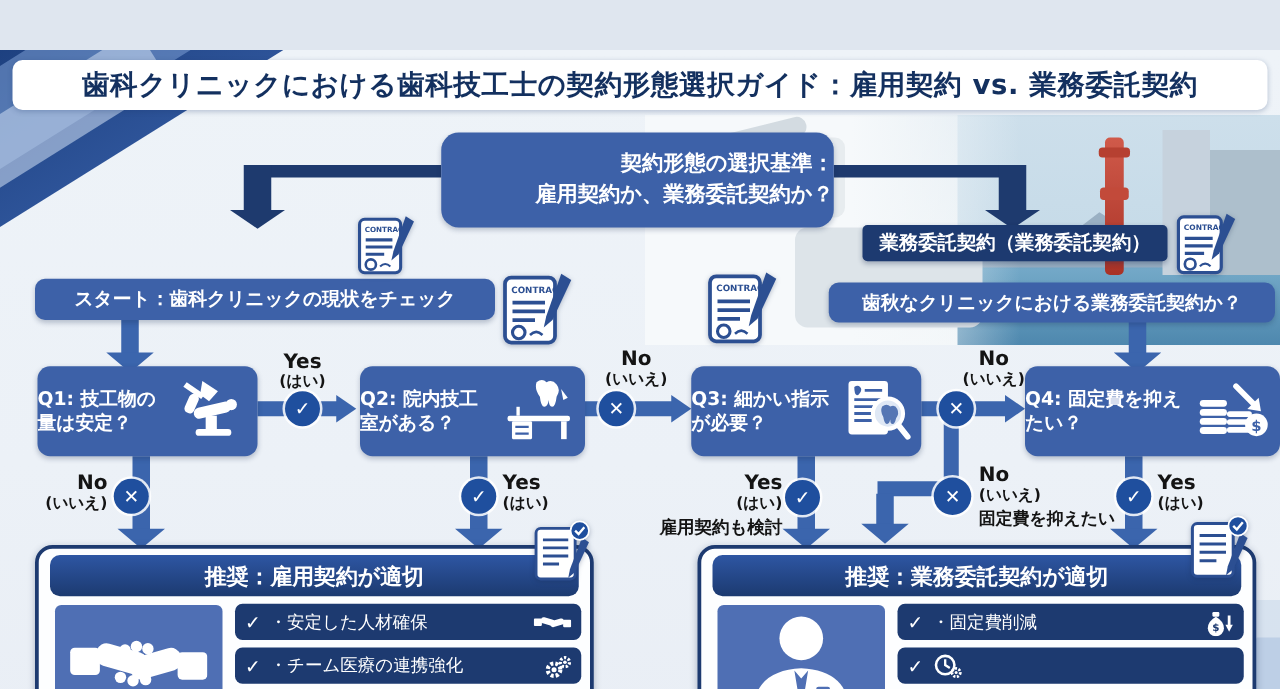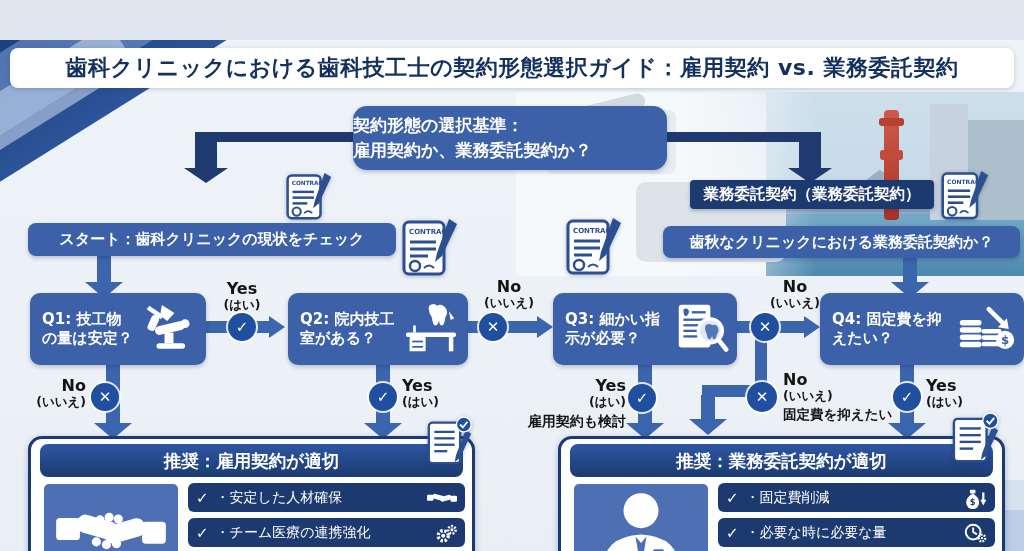--- a/index.html
+++ b/index.html
@@ -43,21 +43,21 @@
   .ah-r{width:0;height:0;border-top:11px solid transparent;border-bottom:11px solid transparent;
     border-left:16px solid #3b65ad;z-index:1;}
   .badge{position:absolute;width:28px;height:28px;border-radius:50%;background:#1f4f9e;color:#fff;
     display:flex;align-items:center;justify-content:center;font-weight:bold;font-size:15px;
     box-shadow:0 0 0 2px rgba(255,255,255,.85);z-index:4;}
   .edge-lbl{position:absolute;color:#141414;font-weight:bold;line-height:1.15;z-index:3;}
   .edge-lbl .en{font-size:16px;}
   .edge-lbl .ja{font-size:12.5px;}
   .edge-note{position:absolute;color:#141414;font-weight:bold;font-size:13.5px;z-index:3;white-space:nowrap;}
   
-  .qbox{position:absolute;border-radius:10px;display:flex;align-items:center;gap:6px;padding:6px 8px 6px 12px;box-sizing:border-box;}
+  .qbox{position:absolute;border-radius:10px;display:flex;align-items:center;gap:6px;padding:6px 8px 6px 0;box-sizing:border-box;}
   .qbox .qtext{font-size:15px;line-height:1.3;flex:1;}
   .qbox .qicon{flex:0 0 auto;display:flex;align-items:center;justify-content:center;}
   
   .recbox{position:absolute;background:#fdfeff;border:3px solid #1d3a70;border-radius:14px;z-index:2;
     box-shadow:0 2px 6px rgba(20,40,80,.3);box-sizing:border-box;}
   .rec-header{position:absolute;border-radius:8px;display:flex;align-items:center;justify-content:center;
     background:linear-gradient(180deg,#2e56a3,#1c3a70);color:#fff;font-weight:bold;font-size:17.5px;z-index:3;}
   .rec-tile{position:absolute;background:#4f6fb4;border-radius:5px;display:flex;align-items:center;justify-content:center;z-index:3;}
   .rec-row{position:absolute;background:#1d3a70;border-radius:6px;display:flex;align-items:center;
     padding:0 8px;box-sizing:border-box;color:#fff;z-index:3;}
@@ -90,21 +90,21 @@
     <div class="lamp"></div>
   </div>
   <div class="deco" style="left:880px;top:440px;width:240px;height:150px;transform:skewX(-35deg);background:#cfdded;opacity:.7;"></div>
   <div class="deco" style="left:960px;top:470px;width:220px;height:130px;transform:skewX(-35deg);background:#b7cbe4;opacity:.8;"></div>
   <div class="deco" style="left:700px;top:546px;width:324px;height:5px;transform:skewX(-40deg);background:#2f539b;"></div>
 
   <div class="title-bar">
     <span>歯科クリニックにおける歯科技工士の契約形態選択ガイド：雇用契約 vs. 業務委託契約</span>
   </div>
 
-  <div class="bluebox abs" style="left:353px;top:66px;width:314px;height:64px;border-radius:14px;display:flex;flex-direction:column;align-items:flex-start;justify-content:center;font-size:17px;line-height:1.5;">
+  <div class="bluebox abs" style="left:353px;top:66px;width:314px;height:76px;border-radius:14px;display:flex;flex-direction:column;align-items:flex-end;justify-content:center;font-size:17px;line-height:1.5;">
     <div>契約形態の選択基準：</div>
     <div>雇用契約か、業務委託契約か？</div>
   </div>
   <div class="line abs" style="left:203px;top:92px;width:150px;height:10px;"></div>
   <div class="line abs" style="left:195px;top:92px;width:22px;height:38px;"></div>
   <div class="ah-d navy abs" style="left:184px;top:128px;"></div>
   <div class="line abs" style="left:667px;top:92px;width:150px;height:10px;"></div>
   <div class="line abs" style="left:799px;top:92px;width:22px;height:38px;"></div>
   <div class="ah-d navy abs" style="left:788px;top:128px;"></div>
 
@@ -424,21 +424,20 @@
         <rect x="7.5" y="2" width="6" height="4" rx="1" fill="#fff"></rect>
         <path d="M10.5 6 q-7 4 -7 10 a7 7 0 0 0 14 0 q0 -6 -7 -10 z" fill="#fff"></path>
         <text x="10.5" y="18.5" font-size="9" font-weight="bold" fill="#1d3a70" text-anchor="middle">$</text>
         <line x1="22" y1="5" x2="22" y2="15" stroke="#fff" stroke-width="2.4"></line>
         <path d="M18.8 13 l3.2 6 3.2 -6 z" fill="#fff"></path>
       </svg>
     </span>
   </div>
   <div class="rec-row" style="left:718px;top:478px;width:277px;height:29px;">
     <span class="chk">✓</span>
-    <span class="rl">・必要な時に必要な量</span>
     <span class="ri">
       <svg viewBox="0 0 26 22" width="24" height="22">
         <circle cx="11" cy="10" r="8" fill="none" stroke="#fff" stroke-width="2.2"></circle>
         <path d="M11 5 v5 l4 2.5" fill="none" stroke="#fff" stroke-width="2"></path>
         <circle cx="20.5" cy="16.5" r="3.6" fill="none" stroke="#fff" stroke-width="2.4" stroke-dasharray="1.8 1.3"></circle>
         <circle cx="20.5" cy="16.5" r="1.3" fill="#fff"></circle>
       </svg>
     </span>
   </div>
   <div class="rec-row" style="left:718px;top:513px;width:277px;height:29px;">

